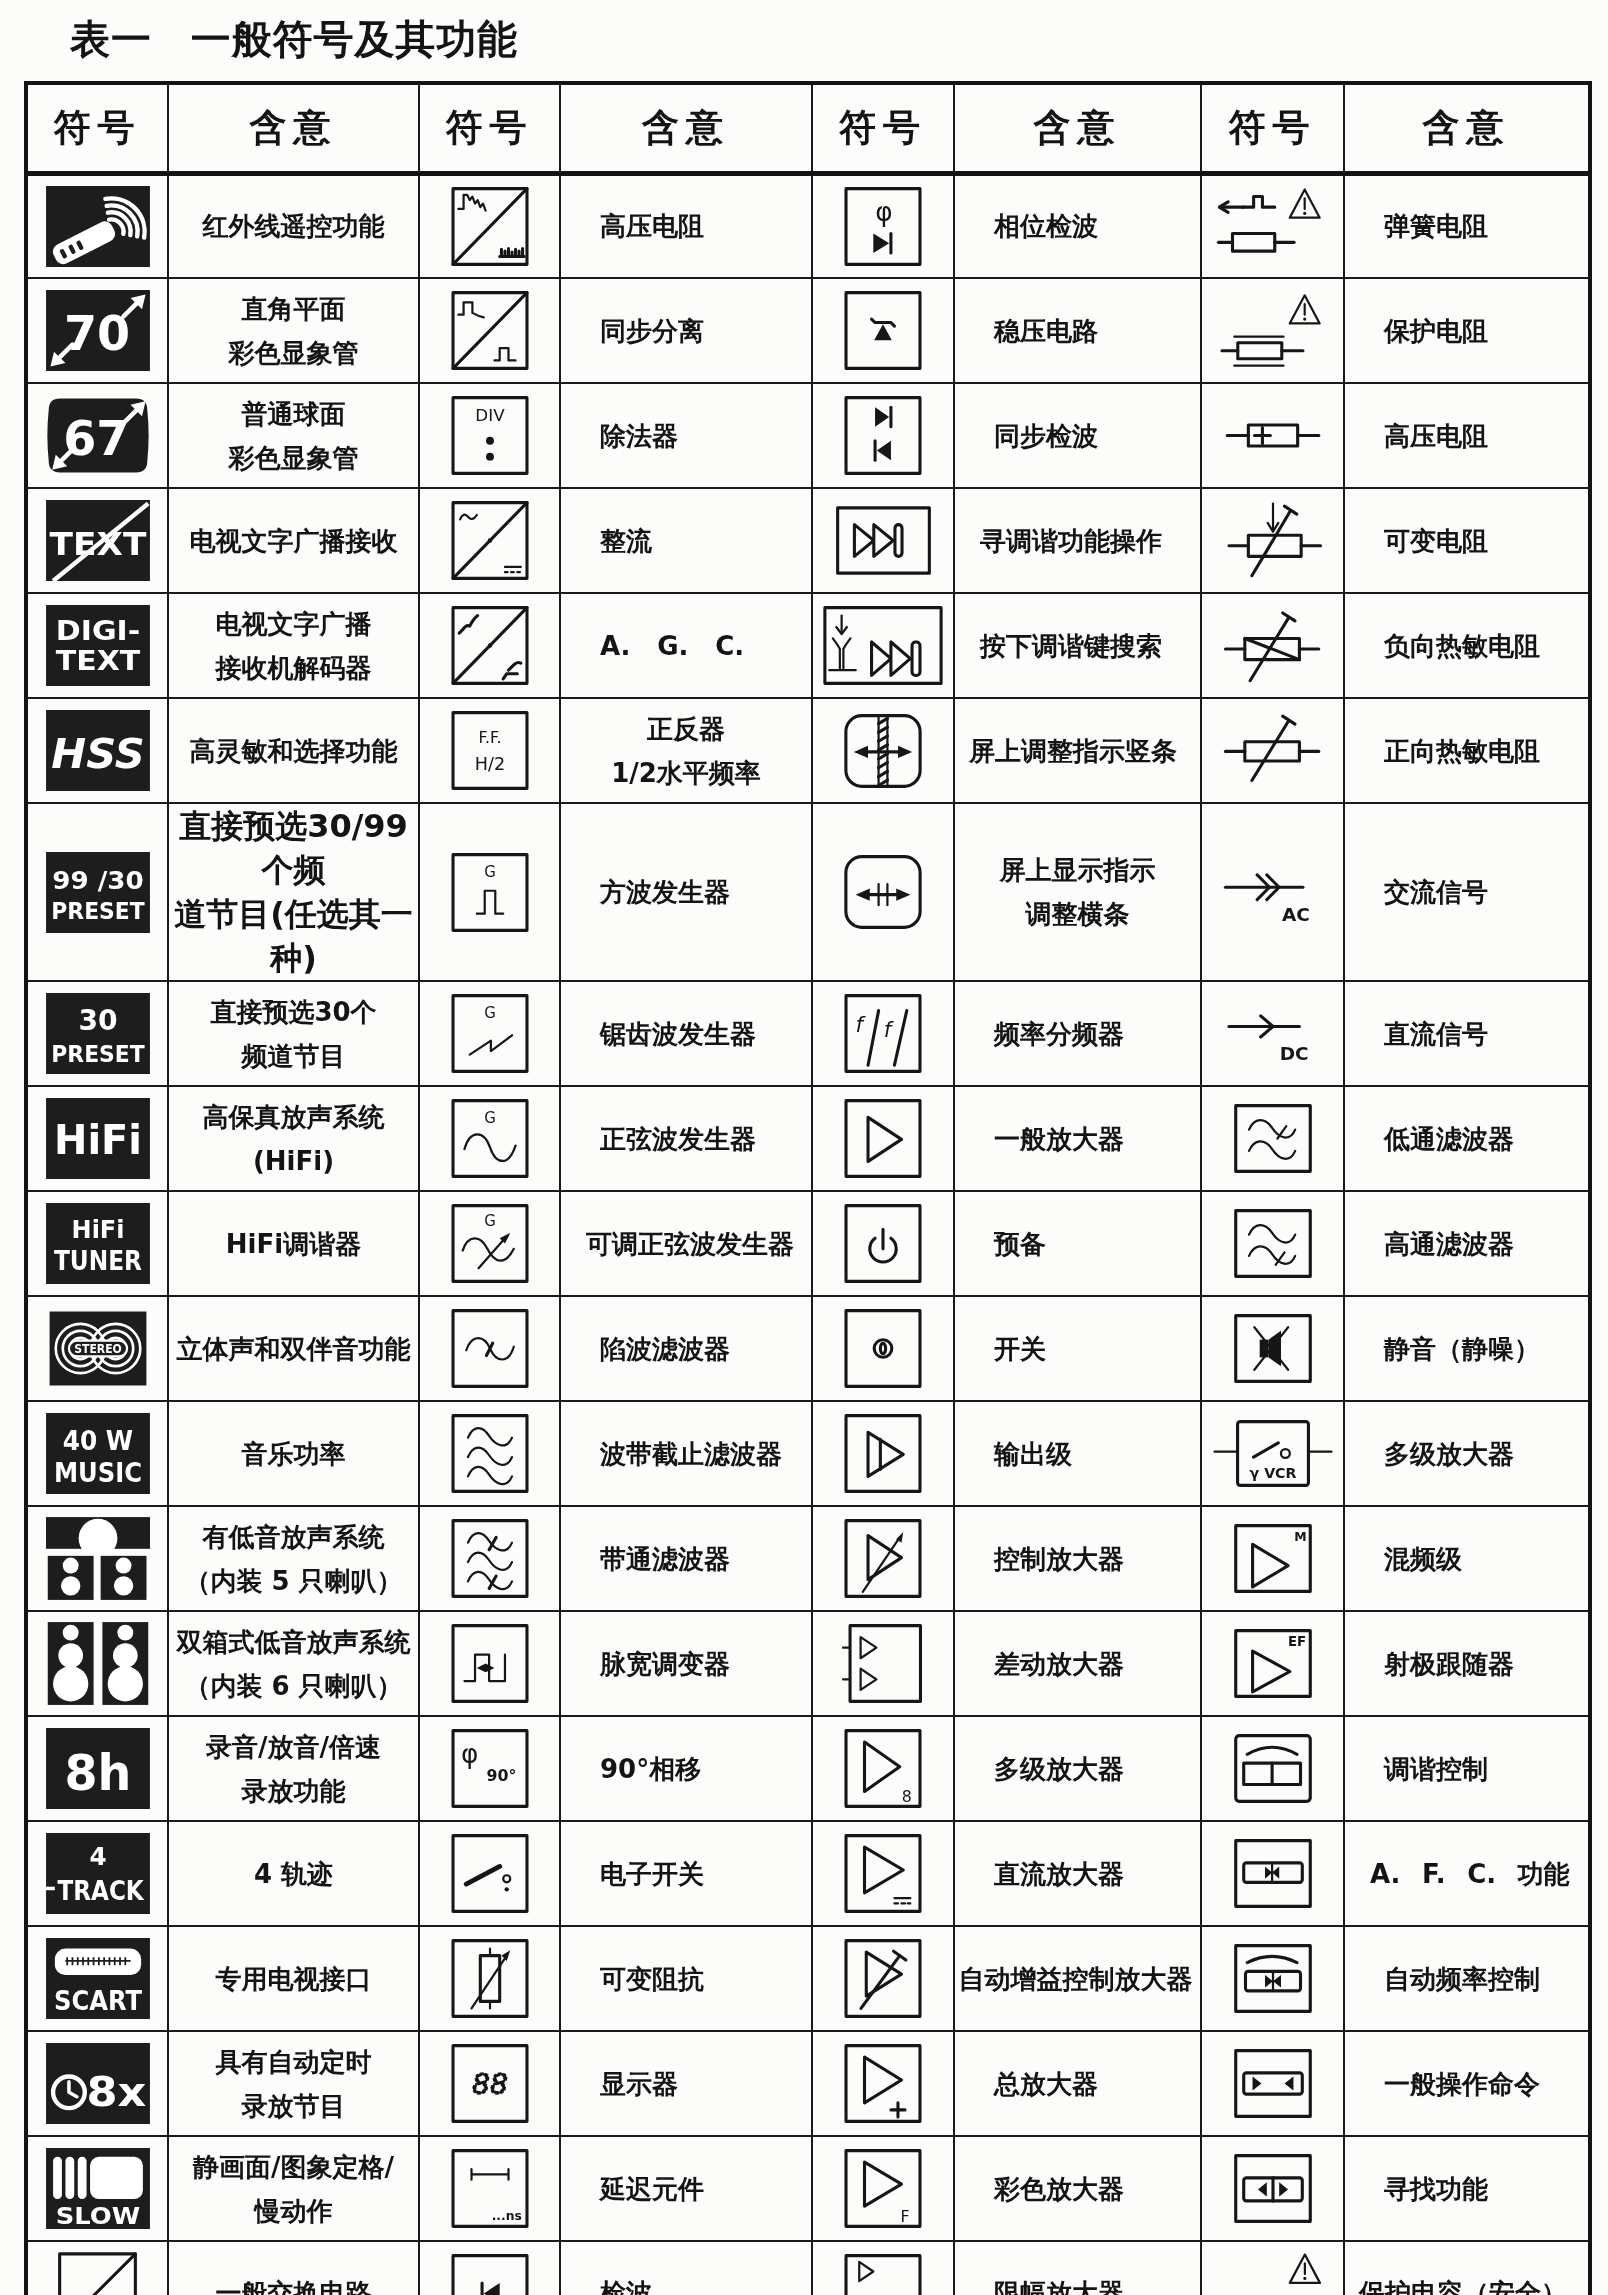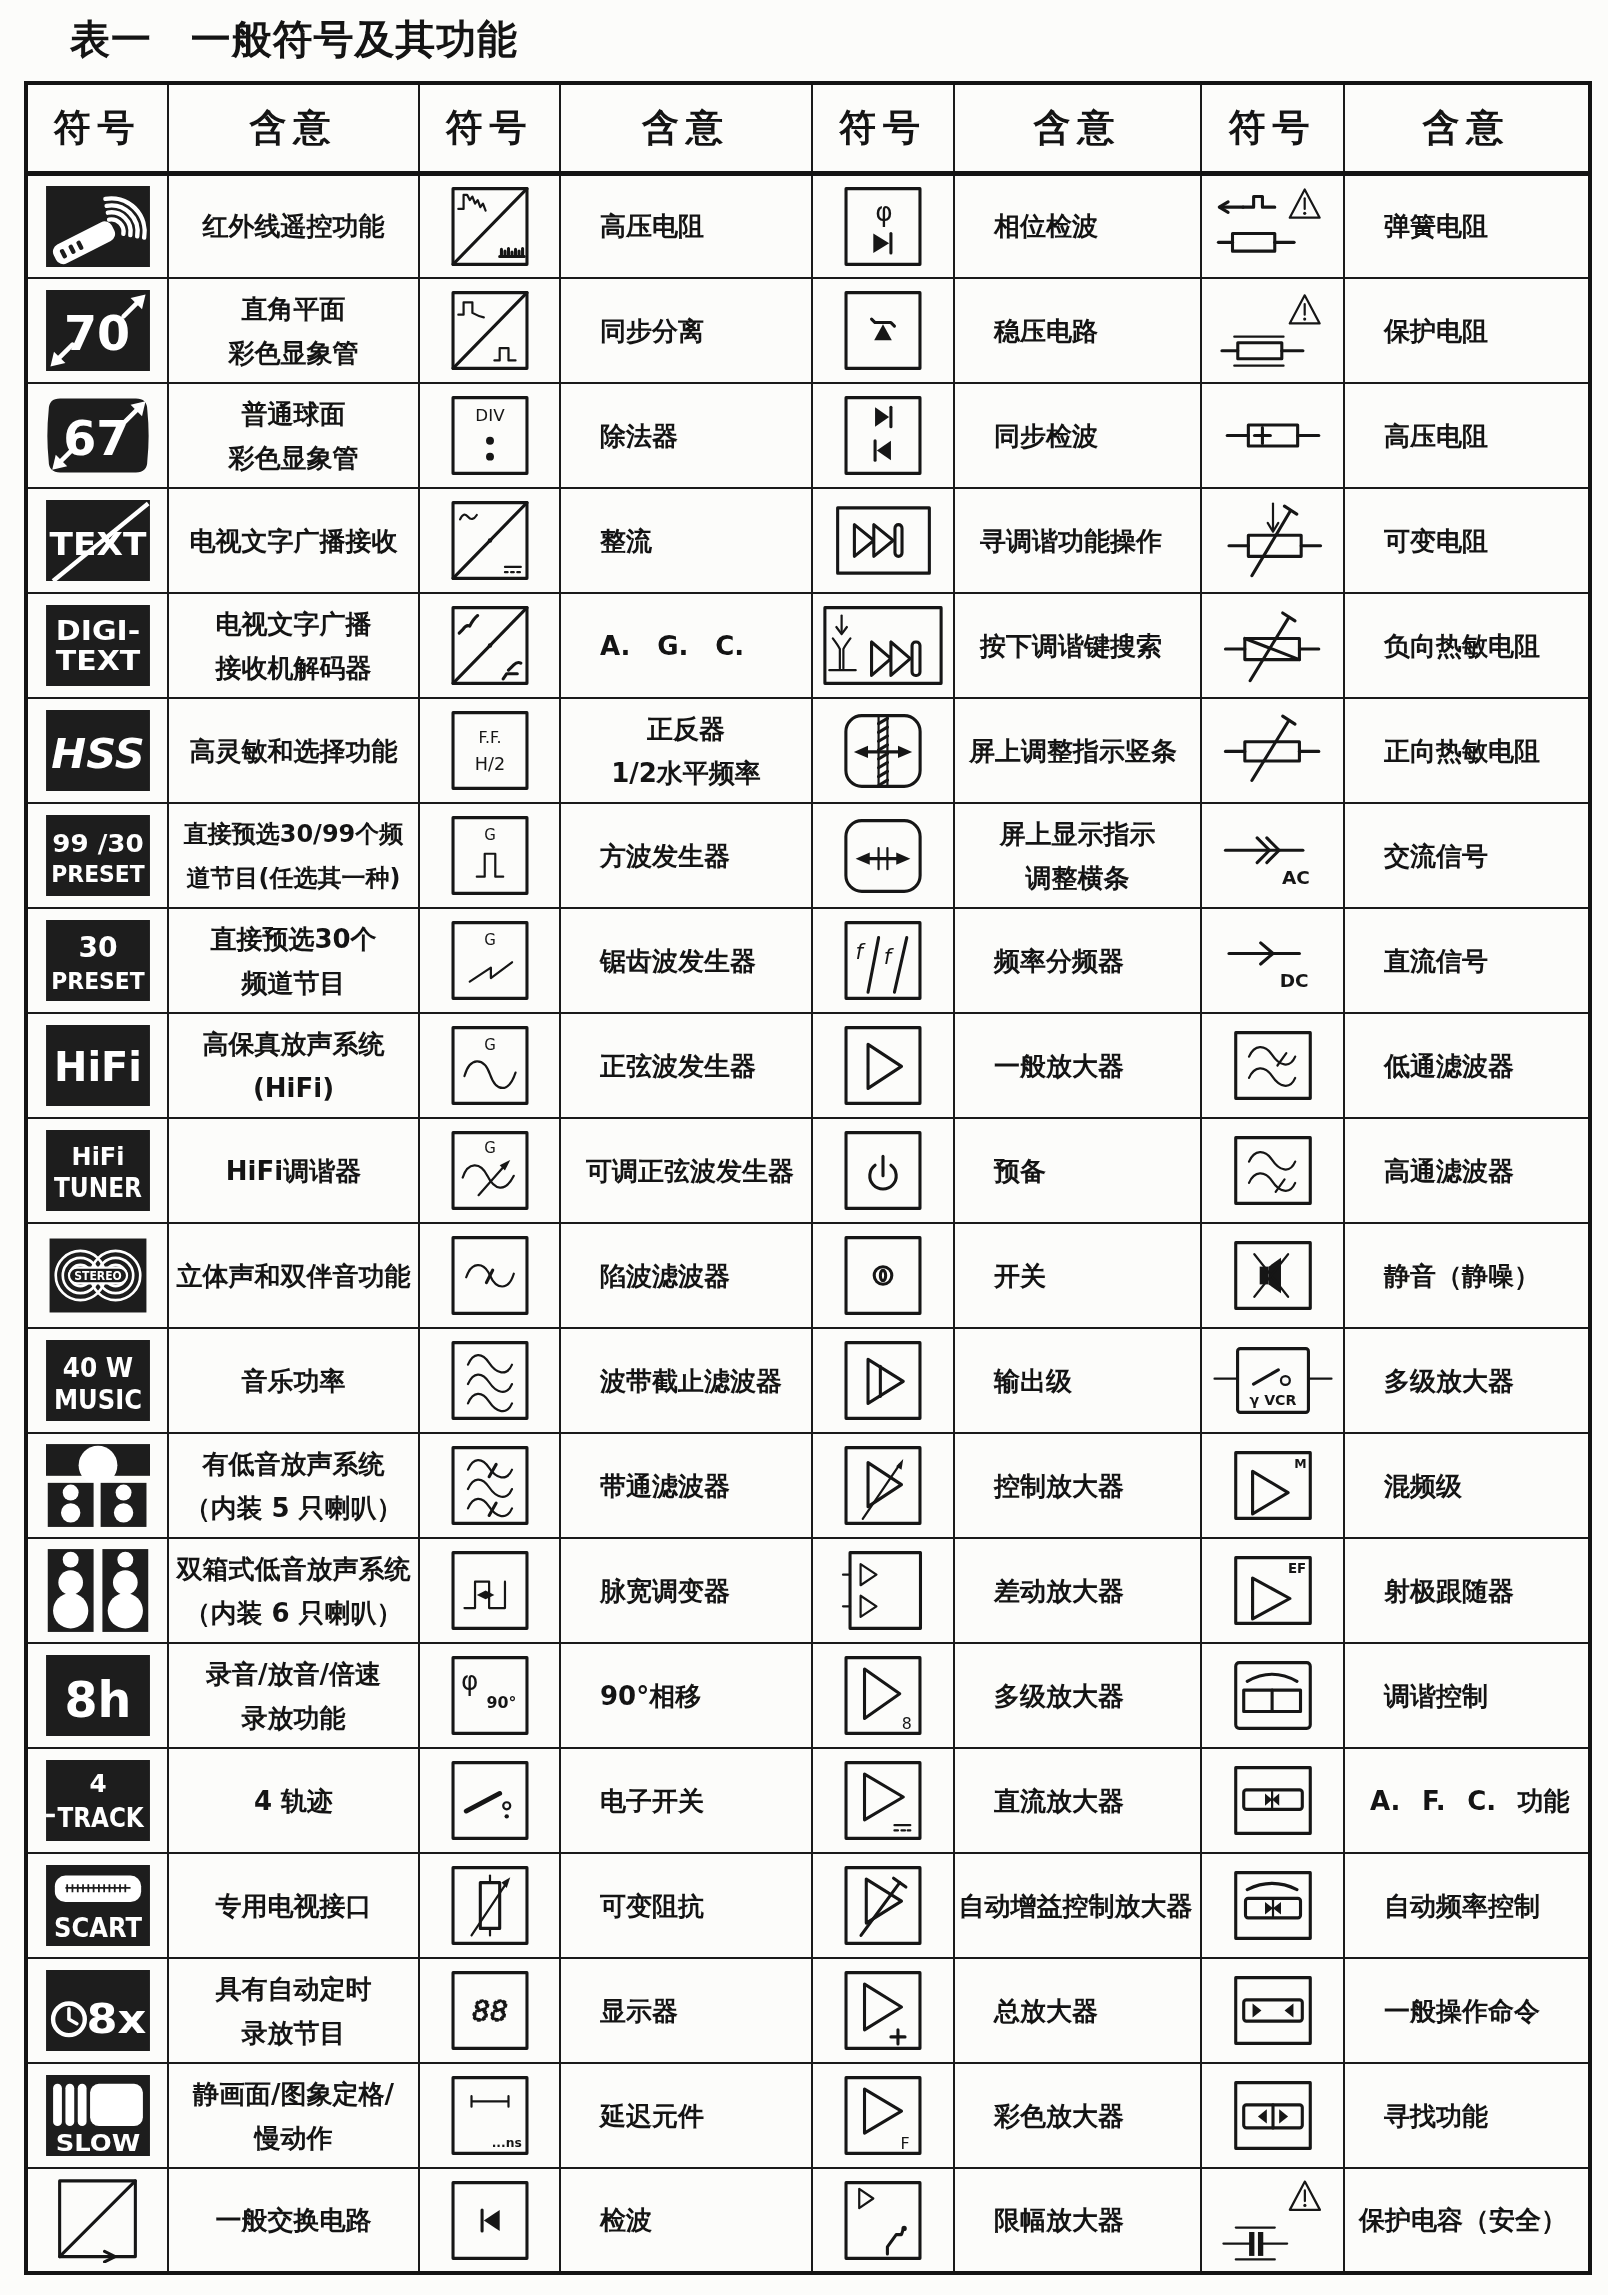--- a/index.html
+++ b/index.html
@@ -330,21 +330,21 @@
 </tr>
 
 <tr>
 <td class="sym">
           <svg width="104" height="81" viewBox="0 0 118 92" aria-label="preset-99-30-icon">
             <rect class="blk" width="118" height="92"></rect>
             <text class="bt" x="59" y="42" font-size="28" textLength="104" lengthAdjust="spacingAndGlyphs">99 /30</text>
             <text class="bt" x="59" y="76" font-size="26" textLength="106" lengthAdjust="spacingAndGlyphs">PRESET</text>
           </svg>
         </td>
-<td class="mean c" style="font-size:24px"><span>直接预选30/99个频
+<td class="mean c" style="font-size:32px"><span>直接预选30/99个频
 道节目(任选其一种)</span></td>
 <td class="sym">
           <svg width="80" height="81" viewBox="0 0 90 92" aria-label="square-wave-generator-icon">
             <rect class="s" x="3" y="3" width="84" height="86"></rect>
             <text class="lt" x="45" y="28" font-size="17">G</text>
             <path class="s t2" d="M30 70 H39 V44 H51 V70 H60"></path>
           </svg>
         </td>
 <td class="mean l"><span>方波发生器</span></td>
 <td class="sym">

